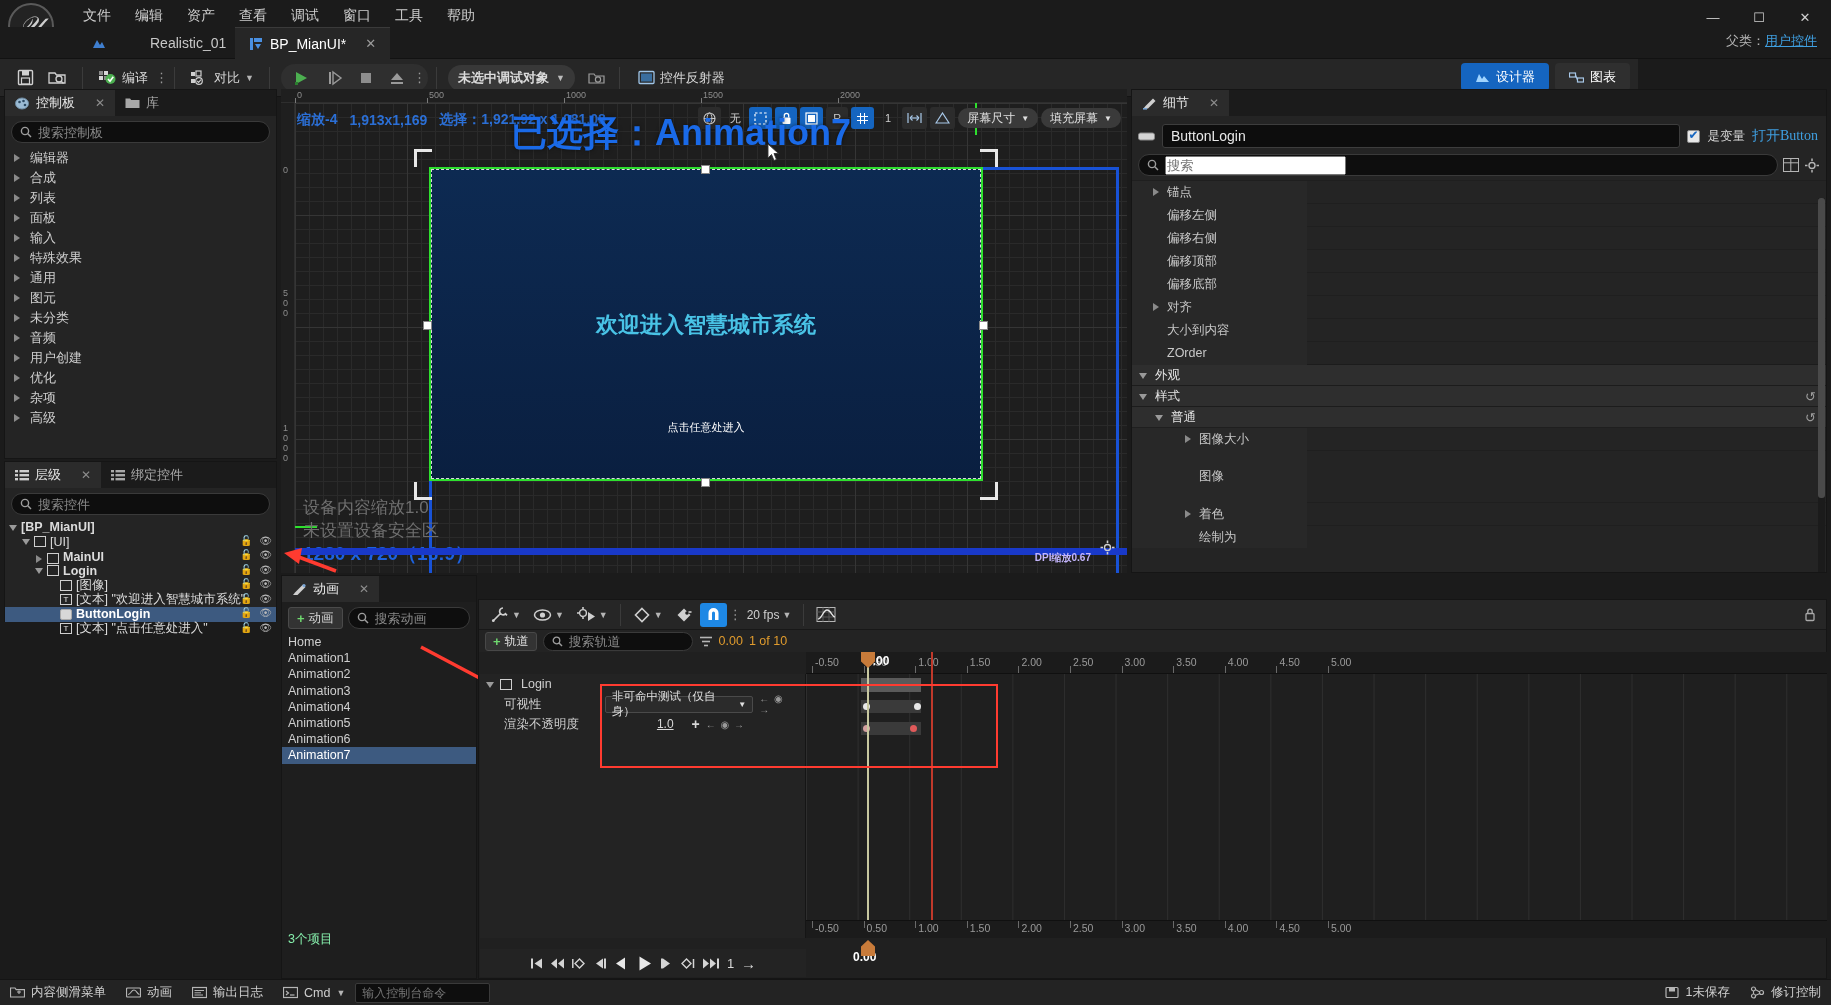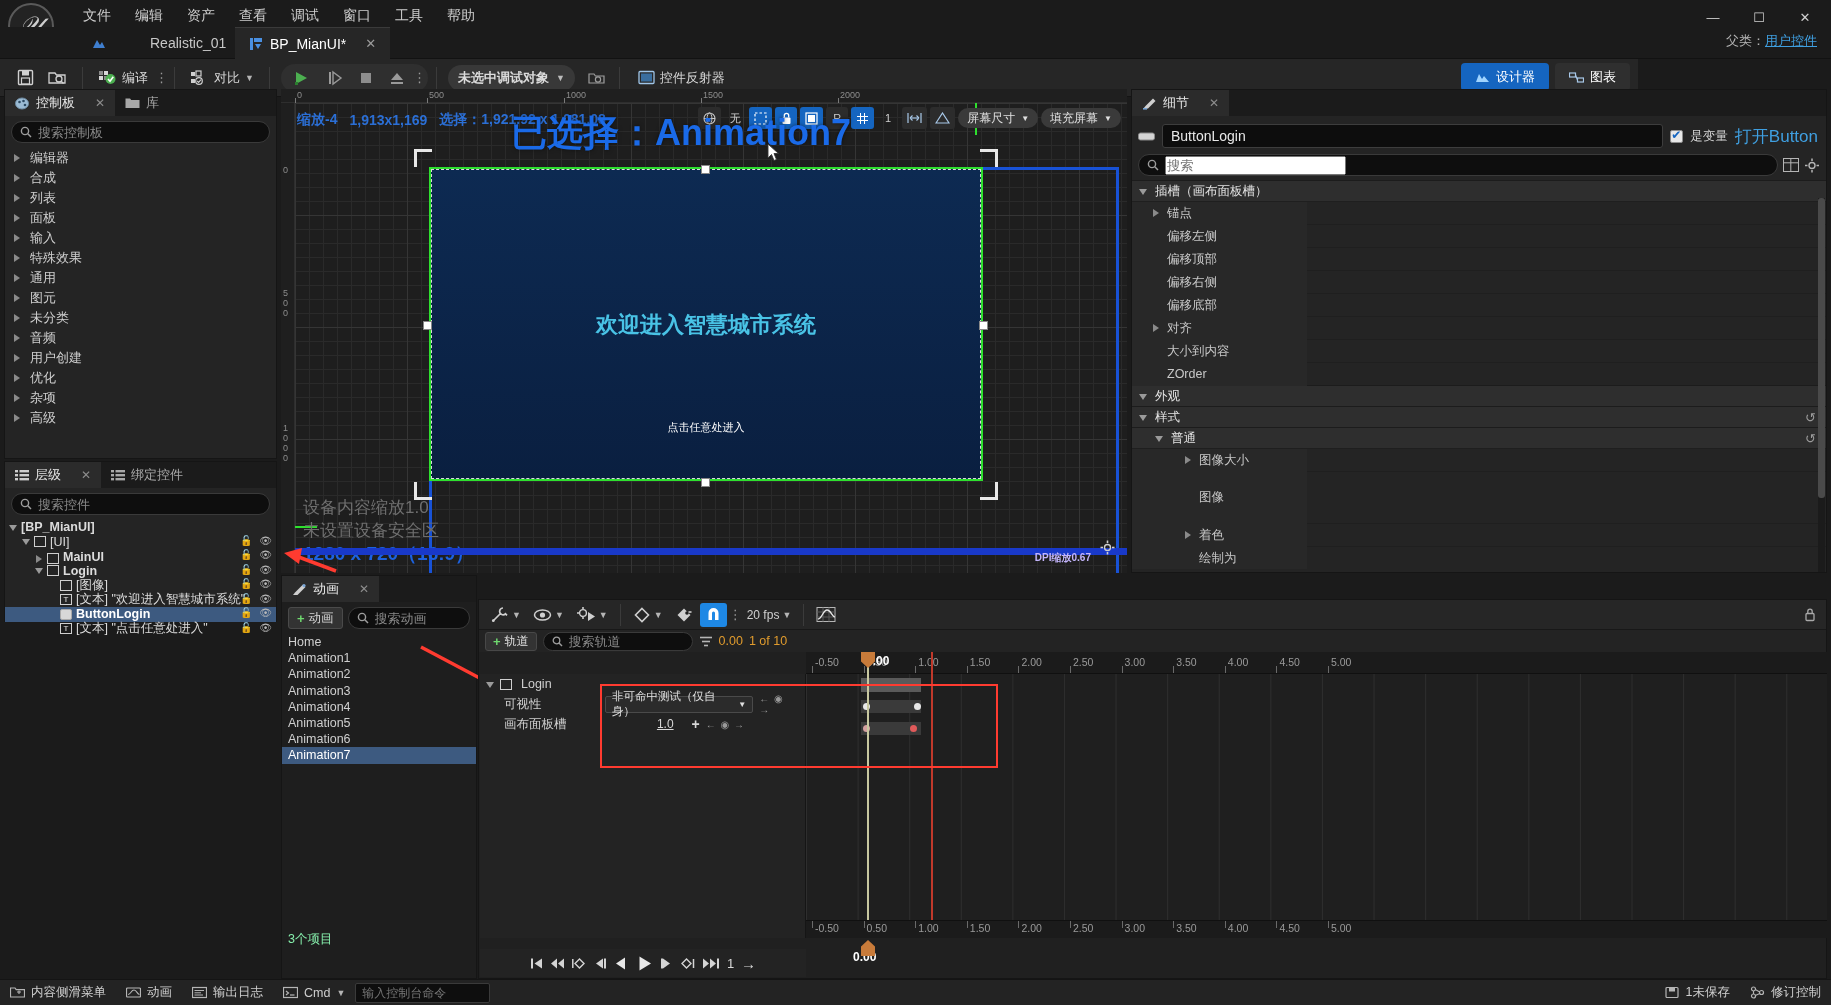--- a/index.html
+++ b/index.html
@@ -127,21 +127,21 @@
 
   
   .det-head { height:26px; background:#1b1b1b; display:flex; }
   .det-name { height:28px; margin:6px 8px 4px 6px; display:flex; align-items:center; gap:7px; }
   .det-name input { flex:1; height:24px; background:#0d0d0d; border:1px solid #3d3d3d; border-radius:3px;
                     color:#e8e8e8; font-size:14px; padding:0 8px; outline:0;
                     font-family:"Liberation Sans",sans-serif; }
   .chk { width:13px; height:13px; background:#e8e8e8; border:1px solid #8c8c8c; border-radius:2px;
          position:relative; }
   .chk::after { content:'✔'; position:absolute; left:0px; top:-3px; font-size:12px; color:#1565c0; }
-  .link { color:#3f9fe0; font-size:17px; }
+  .link { color:#3f9fe0; font-size:14px;font-family:Liberation Serif, serif; }
   .det-search { margin:2px 6px 4px 6px; height:22px; background:#0e0e0e; border:1px solid #3a3a3a;
                 border-radius:11px; display:flex; align-items:center; padding:0 8px; gap:6px; }
   .sect { height:21px; background:#2e2e2e; display:flex; align-items:center; gap:7px; padding-left:7px;
           font-size:12.5px; color:#e3e3e3; border-top:1px solid #1c1c1c; }
   .prow { height:23px; display:flex; align-items:center; border-top:1px solid #1f1f1f; font-size:12.5px; }
   .plabel { width:175px; display:flex; align-items:center; gap:6px; padding-left:20px; color:#c8c8c8;
             background:#282828; height:23px; }
   .anim-row { height:16.2px; display:flex; align-items:center; padding-left:6px; font-size:12.5px; color:#cfcfcf; }
   .anim-row.sel { background:#3d5a80; color:#fff; }
   .seq-toolbar { height:30px; background:#262626; display:flex; align-items:center; gap:2px;
@@ -745,46 +745,42 @@
             <g stroke="#b5b5b5" stroke-width="1.5">
               <line x1="8" y1="0.5" x2="8" y2="3"></line>
               <line x1="8" y1="12" x2="8" y2="14.5"></line>
               <line x1="1" y1="7.5" x2="3.5" y2="7.5"></line>
               <line x1="12.5" y1="7.5" x2="15" y2="7.5"></line>
             </g>
           </svg>
       </span>
     </div>
     <div id="details-body" style="overflow:hidden;">
-        <div class="sect" style="padding-left: 7px;">
-          <span class="tri open"></span>
-          <span>插槽（画布面板槽）</span>
-        </div>
         <div class="prow">
           <div class="plabel" style="padding-left: 20px;">
             <span class="tri"></span>
             <span>锚点</span>
           </div>
         </div>
         <div class="prow">
           <div class="plabel" style="padding-left: 20px;">
             <span style="width: 9px;"></span>
             <span>偏移左侧</span>
           </div>
         </div>
         <div class="prow">
           <div class="plabel" style="padding-left: 20px;">
             <span style="width: 9px;"></span>
-            <span>偏移顶部</span>
+            <span>偏移右侧</span>
           </div>
         </div>
         <div class="prow">
           <div class="plabel" style="padding-left: 20px;">
             <span style="width: 9px;"></span>
-            <span>偏移右侧</span>
+            <span>偏移顶部</span>
           </div>
         </div>
         <div class="prow">
           <div class="plabel" style="padding-left: 20px;">
             <span style="width: 9px;"></span>
             <span>偏移底部</span>
           </div>
         </div>
         <div class="prow">
           <div class="plabel" style="padding-left: 20px;">
@@ -1041,21 +1037,21 @@
             <div style="flex: 1 1 0%; display: flex; align-items: center; justify-content: center; gap: 6px; padding-right: 8px;">
               <div style="height: 17px; background: rgb(43, 43, 43); border: 1px solid rgb(74, 74, 74); border-radius: 2px; display: flex; align-items: center; gap: 5px; padding: 0px 6px; font-size: 11.5px; color: rgb(224, 224, 224);">
                 <span>非可命中测试（仅自身）</span>
                 <span style="font-size: 8px;">▼</span>
               </div>
               <span style="font-size: 10px; color: rgb(154, 154, 154); letter-spacing: 1px;">← ◉ →</span>
             </div>
           </div>
           <div class="trk-row">
             <div class="trk-left" style="padding-left: 24px;">
-              <span>画布面板槽</span>
+              <span>渲染不透明度</span>
             </div>
             <div style="flex: 1 1 0%; display: flex; align-items: center; justify-content: center; gap: 6px; padding-right: 8px;">
               <span style="font-size: 12px; color: rgb(216, 216, 216); text-decoration: underline;">1.0</span>
               <span style="color: rgb(216, 216, 216); font-size: 14px; font-weight: bold; margin-left: 12px;">+</span>
               <span style="font-size: 10px; color: rgb(154, 154, 154); letter-spacing: 1px;">← ◉ →</span>
             </div>
           </div>
         </div>
     </div>
 

